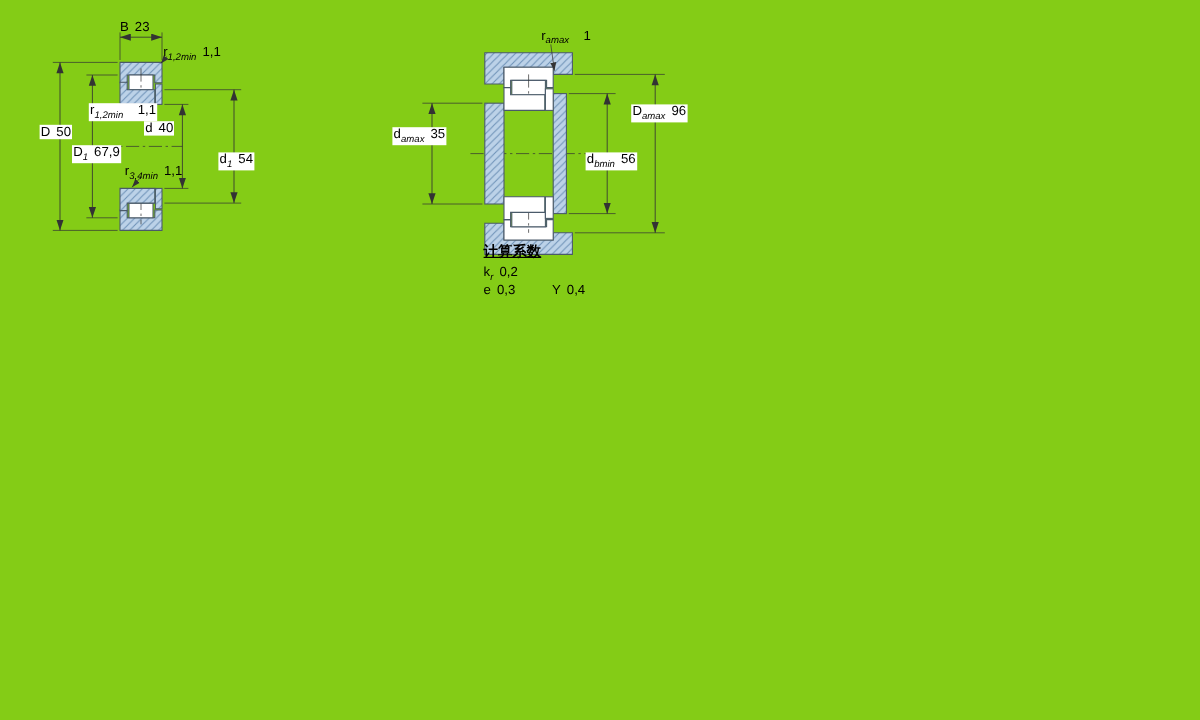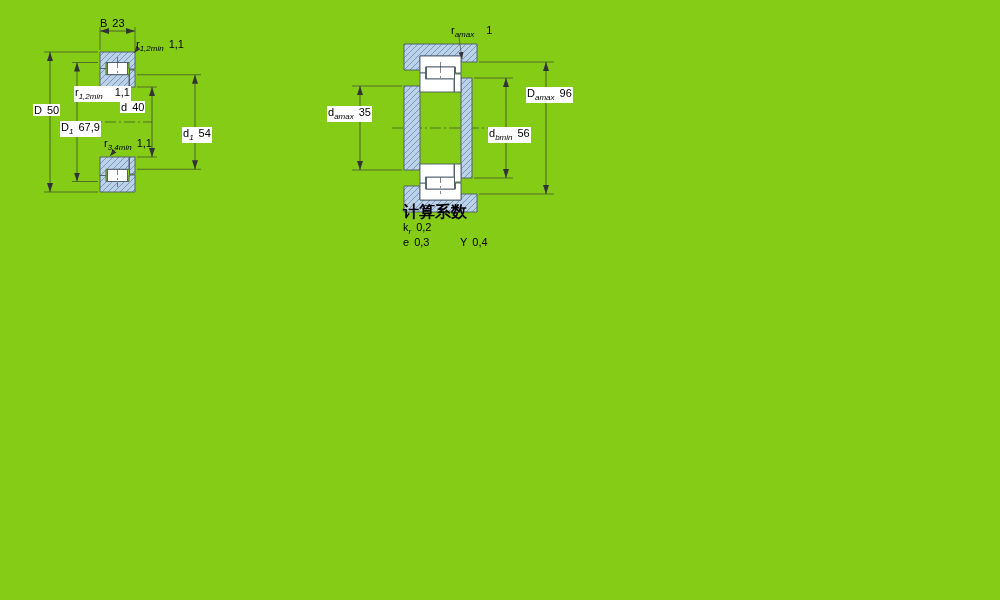--- a/index.html
+++ b/index.html
@@ -12,21 +12,21 @@
   .hatch-line{stroke:var(--hatch,#6e92b8);stroke-width:0.9;fill:none;}
   .dim{stroke:#333;stroke-width:0.7;fill:none;}
   .ext{stroke:#333;stroke-width:0.6;fill:none;}
   .ldr{stroke:#333;stroke-width:0.6;fill:none;}
   .cl{stroke:#333;stroke-width:0.6;stroke-dasharray:11 3 2 3;fill:none;}
   .lbl{position:absolute;font-size:11px;color:#000;white-space:nowrap;line-height:1.1;}
   .lbl sub{font-size:8px;font-style:italic;}
   .lbl .val{margin-left:5px;}
   .lbl.gap .val{margin-left:12px;}
   .lbl.bg{background:#fff;padding:0 1px;}
-  .lbl.strong{font-weight:bold;font-size:16px;}
+  .lbl.strong{font-weight:bold;font-size:12px;text-decoration:underline;}
 </style>
 </head>
 <body>
 
 <div id="stage">
 
   <svg width="1000" height="600" viewBox="0 0 1000 600">
     <defs>
       <pattern id="hatch" width="6" height="6" patternUnits="userSpaceOnUse">
         <rect class="hatch-bg" width="6" height="6"></rect>

